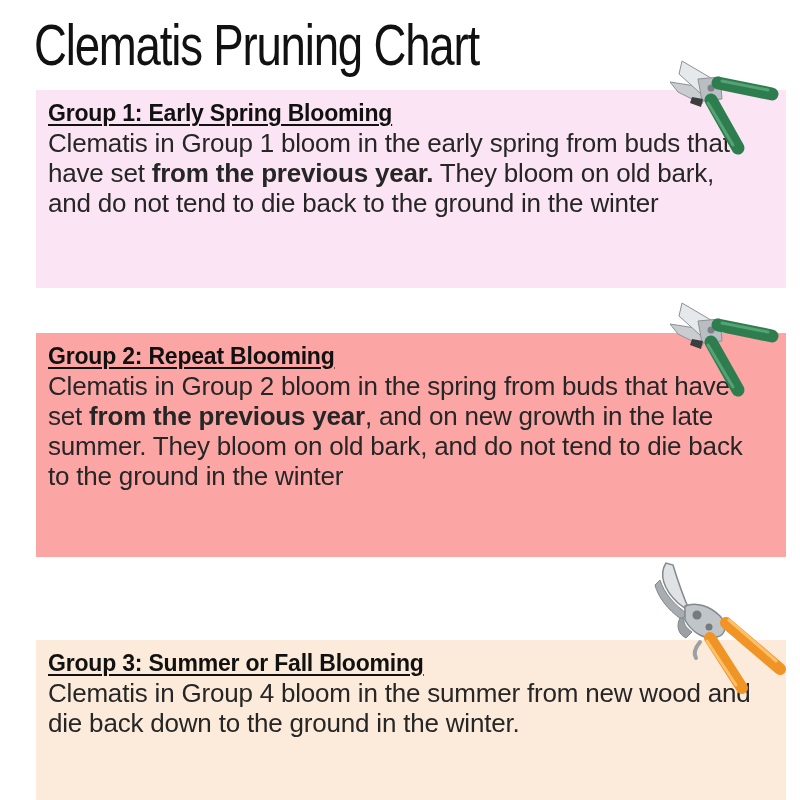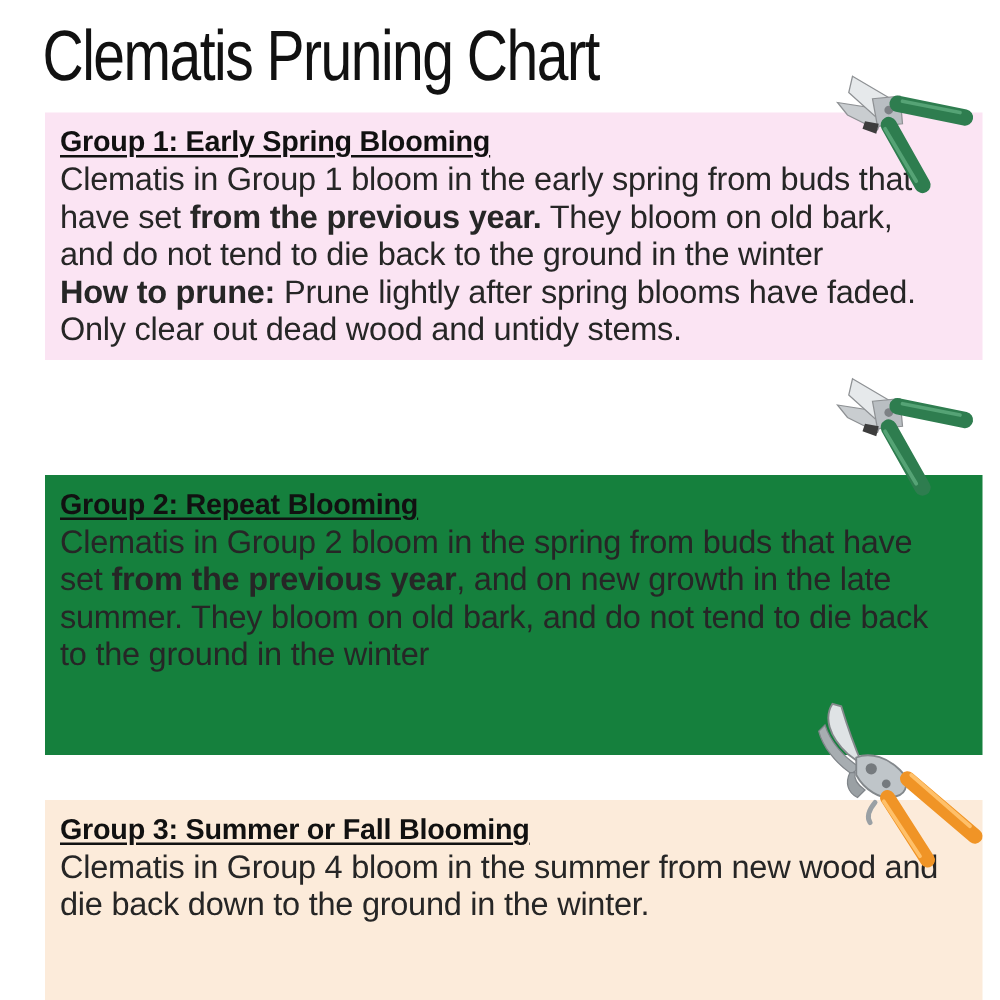--- a/index.html
+++ b/index.html
@@ -68,26 +68,23 @@
 
 <div class="page">
 
   <h1 class="page-title">Clematis Pruning Chart</h1>
 
   <section class="card card-1" style="background-color: rgb(251, 228, 243);">
     <h2>Group 1: Early Spring Blooming</h2>
     <p>
       <span>Clematis in Group 1 bloom in the early spring from buds that have set </span><span class="b">from the previous year.</span><span> They bloom on old bark, and do not tend to die back to the ground in the winter</span>
     </p>
-    <p>
-      <span class="b">How to prune:</span><span> Prune lightly after spring blooms have faded. Only clear out dead wood and untidy stems.</span>
-    </p>
   </section>
 
-  <section class="card card-2" style="background-color: #15803d; margin-top: 47px;">
+  <section class="card card-2" style="background-color: #fca5a5;">
     <h2>Group 2: Repeat Blooming</h2>
     <p>
       <span>Clematis in Group 2 bloom in the spring from buds that have set </span><span class="b">from the previous year</span><span>, and on new growth in the late summer. They bloom on old bark, and do not tend to die back to the ground in the winter</span>
     </p>
   </section>
 
   <section class="card card-3" style="background-color: rgb(252, 235, 218);">
     <h2>Group 3: Summer or Fall Blooming</h2>
     <p>
       <span>Clematis in Group 4 bloom in the summer from new wood and die back down to the ground in the winter.</span>

